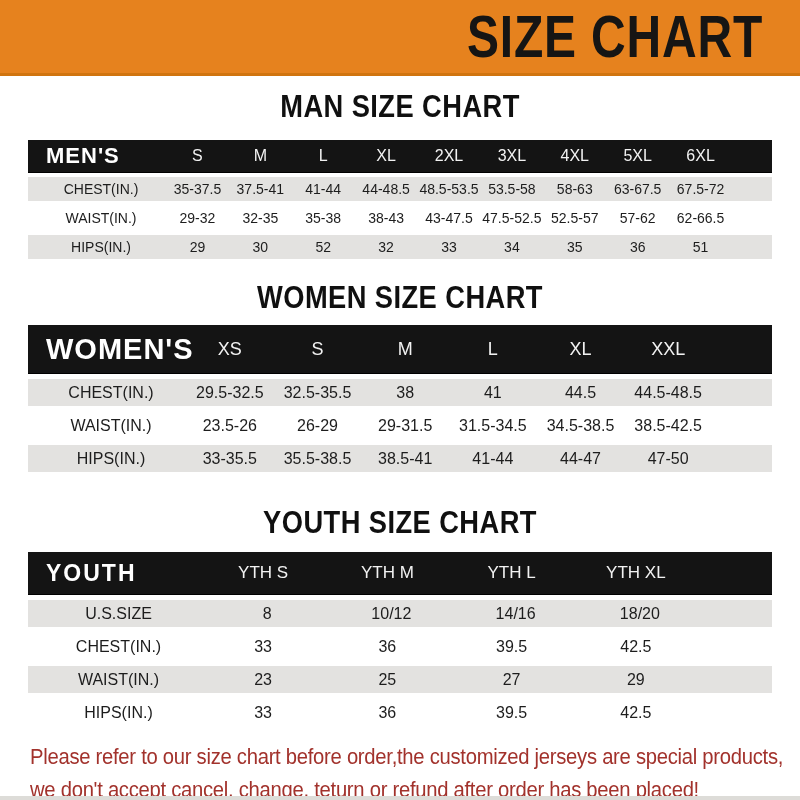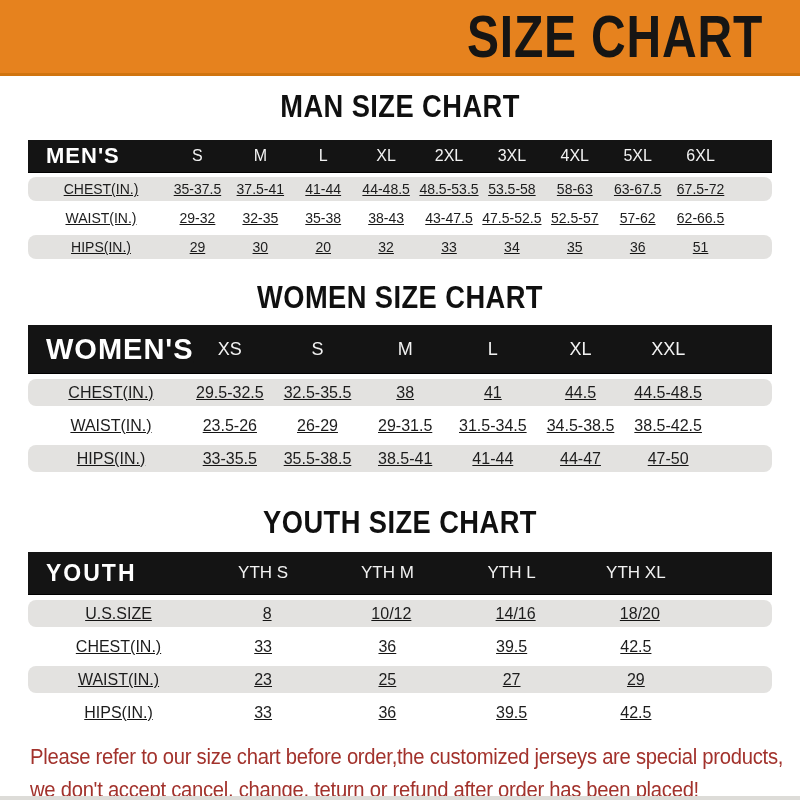--- a/index.html
+++ b/index.html
@@ -32,29 +32,29 @@
   
   .section-title{
     margin:0;text-align:center;font-weight:bold;color:#101010;
     font-size:31px;line-height:1.1;letter-spacing:0.5px;
     transform:scaleX(0.88);transform-origin:center;white-space:nowrap;
   }
   .man-title{margin-top:14px;}
   .women-title{margin-top:22px;}
   .youth-title{margin-top:34px;}
   
-  .size-table{margin:6px 28px;text-decoration:underline;}
+  .size-table{margin:6px 28px;}
   .man-table{margin-top:16px;}
   .women-table{margin-top:10px;}
   .youth-table{margin-top:12px;}
   .t-row{
     display:grid;align-items:center;
     padding-left:8px;
   }
-  .t-row + .t-row{margin-top:5px;border-radius:8px;}
+  .t-row + .t-row{margin-top:5px;}
   .t-head{
     background:var(--bar-bg);color:#ffffff;
     box-shadow:0 1px 0 #000;
   }
   .t-cell{text-align:center;white-space:nowrap;}
   .corner{
     text-align:left;padding-left:10px;font-weight:bold;letter-spacing:1px;
   }
   .col-head{font-weight:normal;color:#f2f2f2;}
   .row-label,.value{color:#1d1d1d;}
@@ -135,21 +135,21 @@
         <div class="t-cell value">43-47.5</div>
         <div class="t-cell value">47.5-52.5</div>
         <div class="t-cell value">52.5-57</div>
         <div class="t-cell value">57-62</div>
         <div class="t-cell value">62-66.5</div>
       </div>
       <div class="t-row t-body-row" style="grid-template-columns: var(--label-w,150px) repeat(9, 1fr);">
         <div class="t-cell row-label">HIPS(IN.)</div>
         <div class="t-cell value">29</div>
         <div class="t-cell value">30</div>
-        <div class="t-cell value">20</div>
+        <div class="t-cell value">52</div>
         <div class="t-cell value">32</div>
         <div class="t-cell value">33</div>
         <div class="t-cell value">34</div>
         <div class="t-cell value">35</div>
         <div class="t-cell value">36</div>
         <div class="t-cell value">51</div>
       </div>
     </div>
 </section>
 

